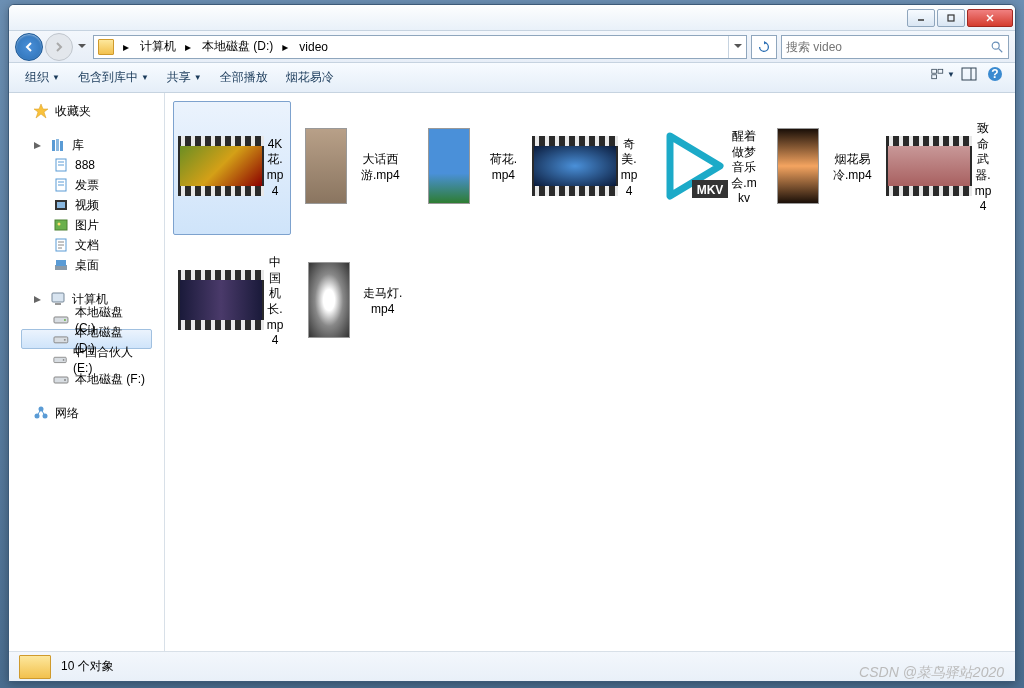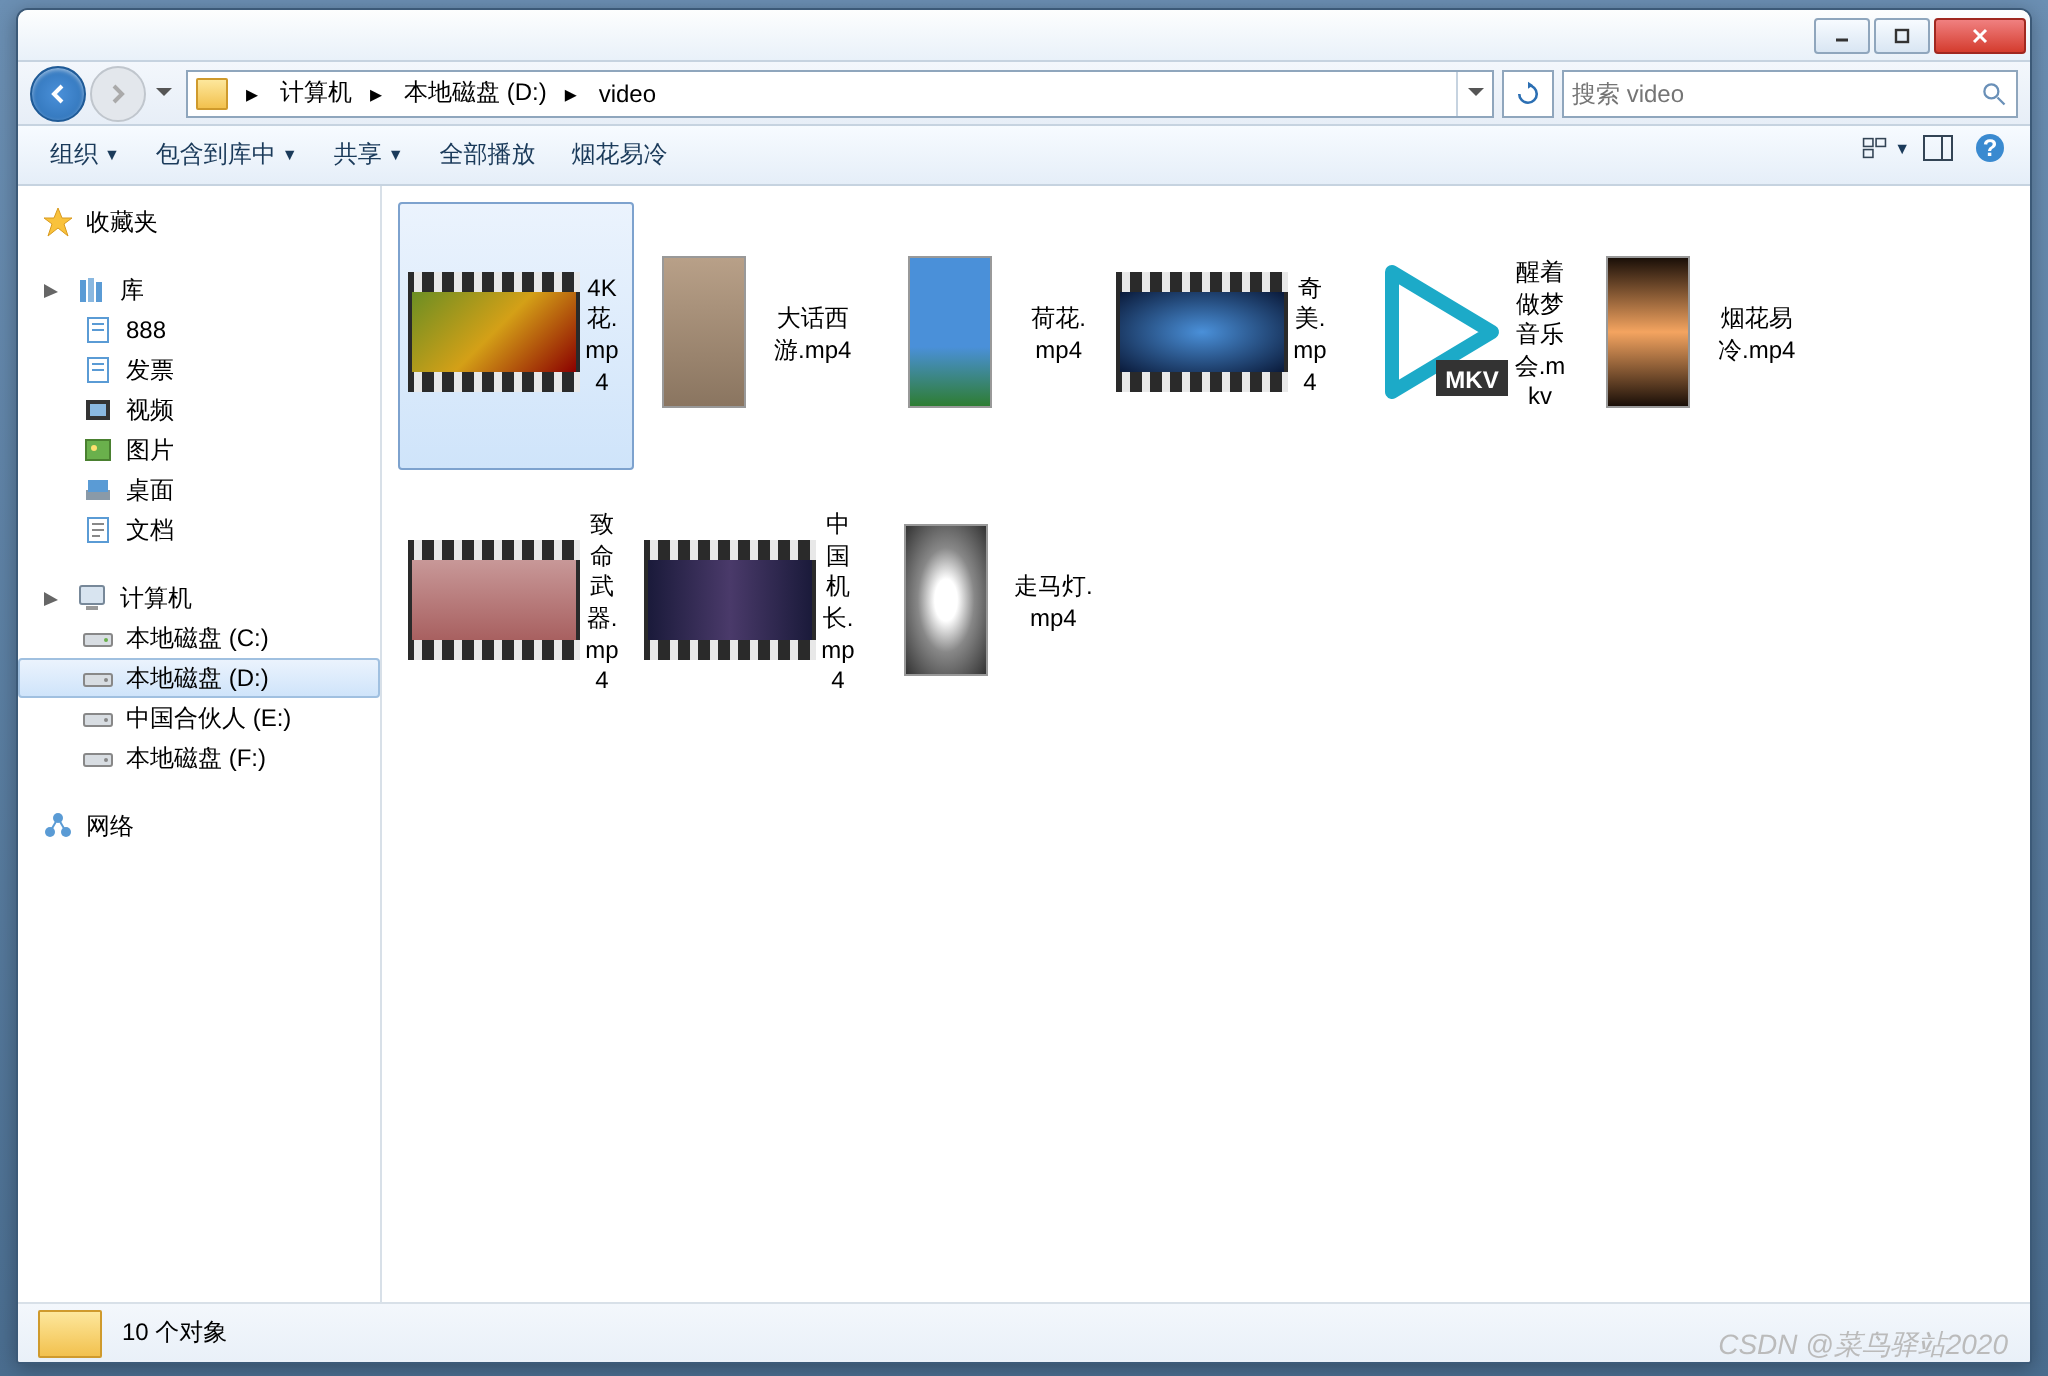--- a/index.html
+++ b/index.html
@@ -25,21 +25,21 @@
 .refresh { width: 26px; height: 24px; border: 1px solid #8fa6bd; background: #fff; display: flex; align-items: center; justify-content: center; cursor: pointer; }
 .searchbox { width: 228px; height: 24px; border: 1px solid #8fa6bd; background: #fff; display: flex; align-items: center; padding: 0 4px; }
 .searchbox input { flex: 1; border: 0; outline: 0; color: #4d7c0f; }
 .searchbox svg { width: 14px; height: 14px; cursor: pointer; }
 .toolbar { height: 30px; background: linear-gradient(#f7fbff,#e5eef8); border-bottom: 1px solid #c6d3e0; display: flex; padding: 0 8px; gap: 2px; }
 .tbtn { padding: 4px 8px; border-radius: 2px; cursor: pointer; display: flex; align-items: center; gap: 3px; color: #1a3a5a; }
 .tdrop { font-size: 8px; color: #1a3a5a; }
 .tspacer { flex: 1; }
 .ticonbtn { width: 24px; height: 22px; display: flex; align-items: center; justify-content: center; cursor: pointer; border-radius: 2px; }
 .body { display: flex; height: 558px; background: #fff; }
-.sidebar { width: 182px; border-right: 1px solid #d8e0e8; overflow-y: auto; padding: 8px 0; }
+.sidebar { width: 156px; border-right: 1px solid #d8e0e8; overflow-y: auto; padding: 8px 12px; }
 .sgroup { margin-bottom: 14px; }
 .sitem { display: flex; align-items: center; padding: 2px 6px 2px 12px; gap: 6px; cursor: pointer; height: 20px; }
 .sitem.grandchild { padding-left: 32px; }
 .sitem.sel { background: linear-gradient(#ebf3fd,#cfe4fa); border: 1px solid #a0c0e0; border-radius: 2px; padding-left: 31px; }
 .sicon { width: 16px; height: 16px; display: flex; align-items: center; justify-content: center; }
 .sexp { width: 9px; height: 9px; margin-right: 2px; }
 .content { flex: 1; padding: 8px; overflow-y: auto; background: #fff; }
 .filegrid { display: flex; flex-wrap: wrap; gap: 0; align-content: flex-start; }
 .fileitem { width: 118px; height: 134px; display: flex; flex-direction: row; align-items: center; padding: 4px; cursor: pointer; border: 1px solid transparent; border-radius: 2px; }
 .fileitem.selected { background: linear-gradient(#ebf3fd,#cfe4fa); border: 1px solid #7da2ce; }
@@ -238,36 +238,36 @@
                 <svg viewBox="0 0 16 16">
                   <rect x="2" y="3" width="12" height="10" fill="#6ab04c" stroke="#4a8030"></rect>
                   <circle cx="6" cy="7" r="1.5" fill="#ffe070"></circle>
                 </svg>
               </span>
               <span>图片</span>
             </div>
             <div class="sitem grandchild">
               <span class="sicon">
                 <svg viewBox="0 0 16 16">
-                  <rect x="2" y="8" width="12" height="5" fill="#8a9aa8"></rect>
-                  <rect x="3" y="3" width="10" height="6" fill="#5a9bd5"></rect>
-                </svg>
-              </span>
-              <span>桌面</span>
-            </div>
-            <div class="sitem grandchild">
-              <span class="sicon">
-                <svg viewBox="0 0 16 16">
                   <rect x="3" y="2" width="10" height="12" fill="#fff" stroke="#5a9bd5"></rect>
                   <line x1="5" y1="5" x2="11" y2="5" stroke="#888"></line>
                   <line x1="5" y1="8" x2="11" y2="8" stroke="#888"></line>
                   <line x1="5" y1="11" x2="9" y2="11" stroke="#888"></line>
                 </svg>
               </span>
               <span>文档</span>
+            </div>
+            <div class="sitem grandchild">
+              <span class="sicon">
+                <svg viewBox="0 0 16 16">
+                  <rect x="2" y="8" width="12" height="5" fill="#8a9aa8"></rect>
+                  <rect x="3" y="3" width="10" height="6" fill="#5a9bd5"></rect>
+                </svg>
+              </span>
+              <span>桌面</span>
             </div>
           </div>
       </div>
       <div class="sgroup">
         <div class="sitem">
           <svg class="sexp" viewBox="0 0 9 9">
               <path d="M1 1 L8 5 L1 8 Z" fill="#666"></path>
             </svg>
           <span class="sicon">
               <svg viewBox="0 0 16 16">

